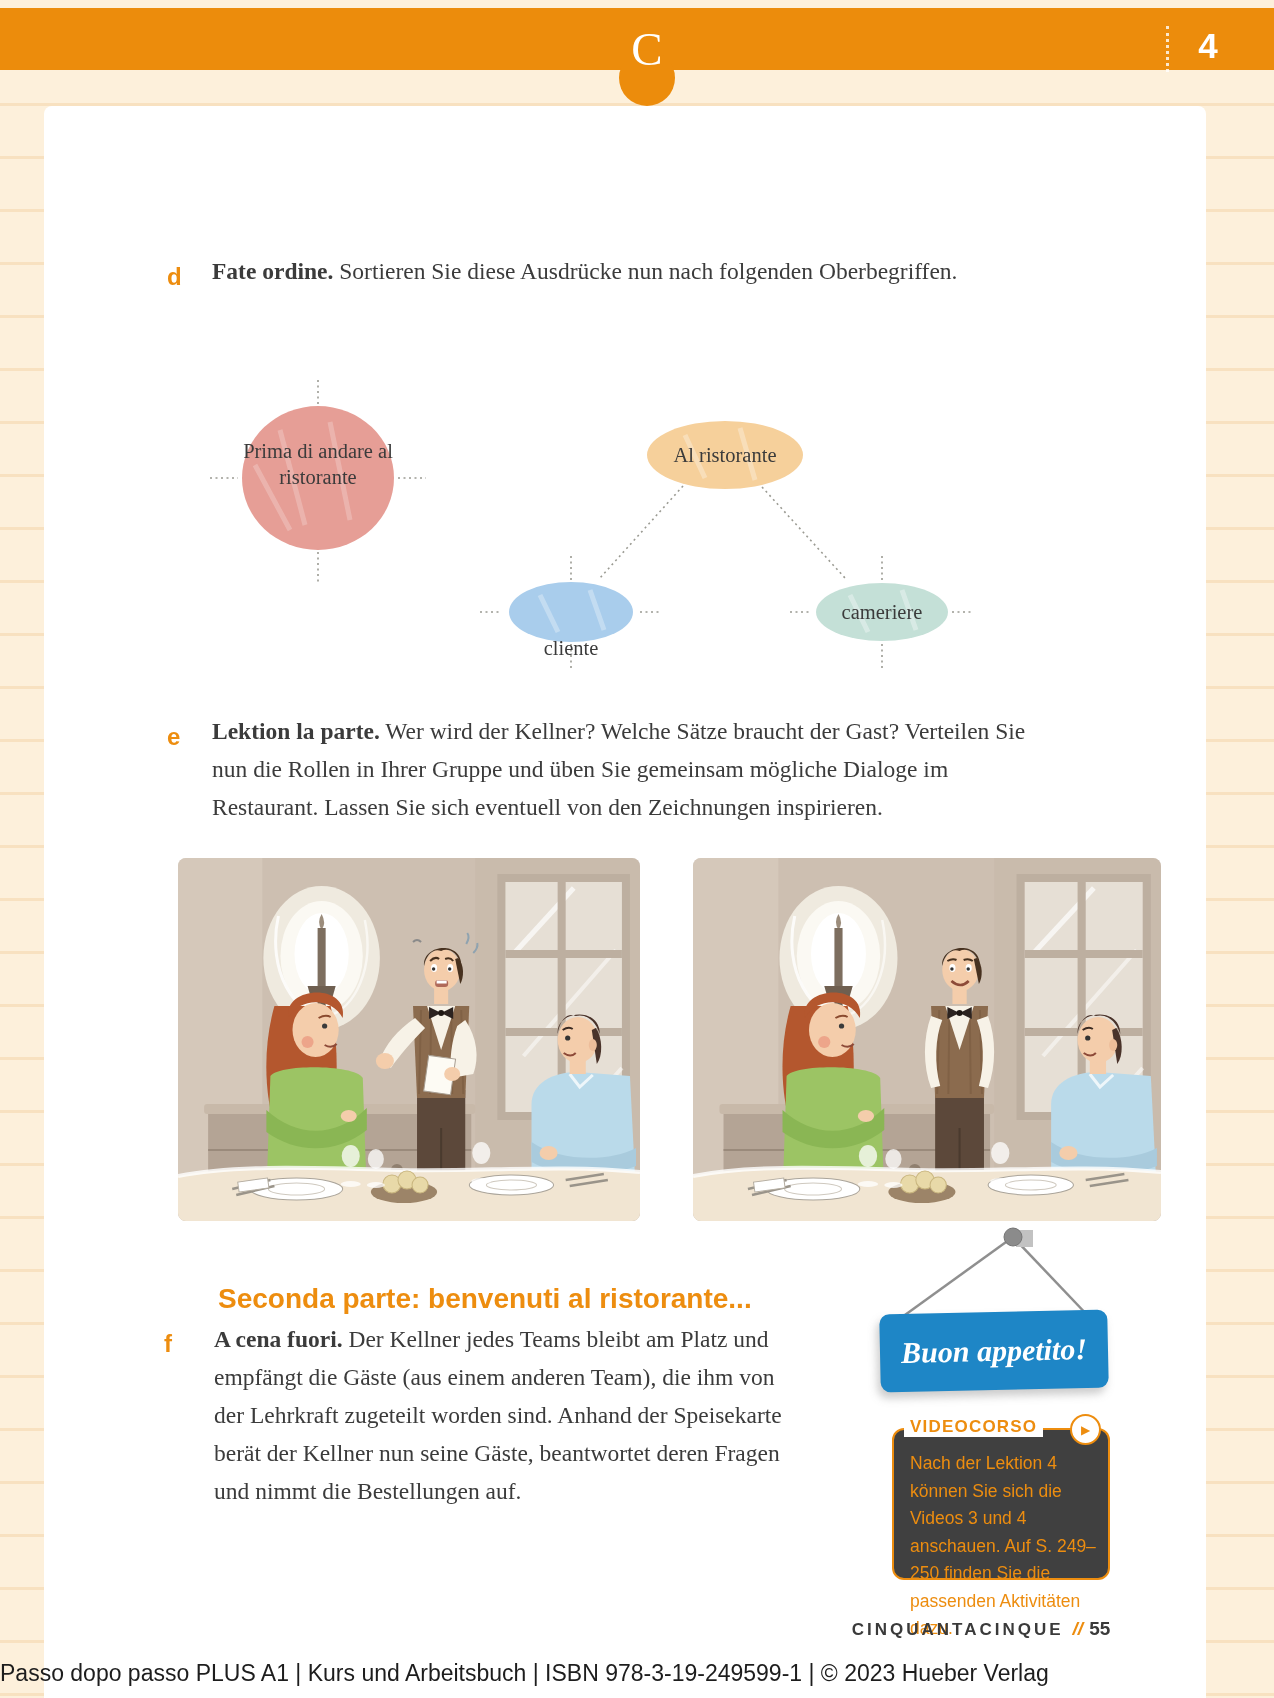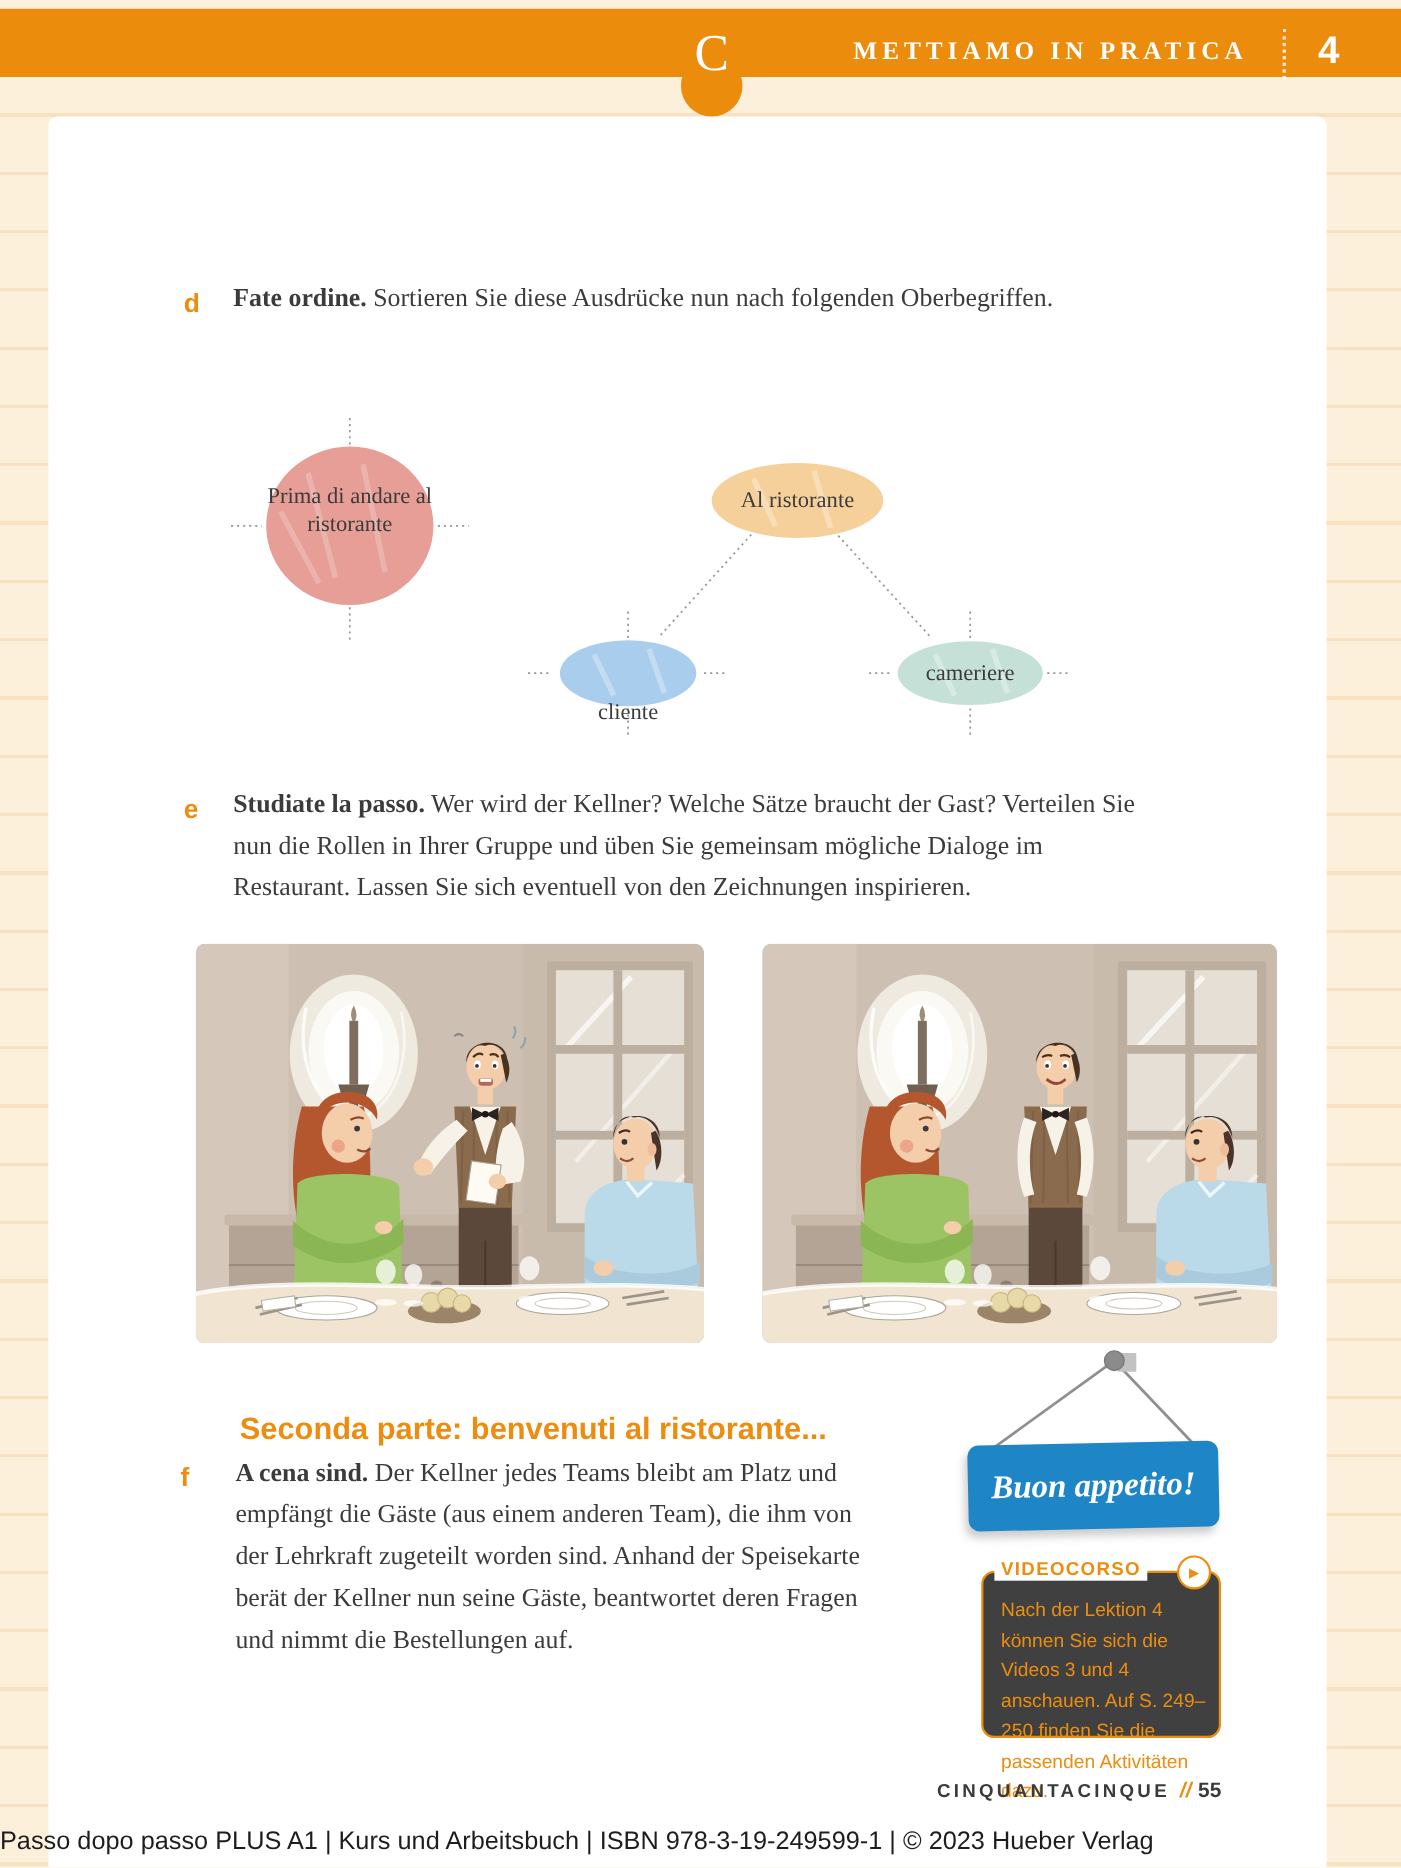--- a/index.html
+++ b/index.html
@@ -61,21 +61,20 @@
     font-family:"Liberation Sans",sans-serif;font-size:23px;}
 </style>
 </head>
 <body>
 
 <div class="sheet"></div>
 
 <div class="topbar">
   <div class="tab-bump"></div>
   <div class="section-letter">C</div>
-  <div class="bar-title">METTIAMO IN PRATICA</div>
   <div class="bar-divider"></div>
   <div class="bar-number">4</div>
 </div>
 
 <span class="ex-label" style="left:167px;top:263px;">d</span>
 <p class="ex-text" style="left:212px;top:252px;width:835px;"><b>Fate ordine.</b> <span>Sortieren Sie diese Ausdrücke nun nach folgenden Oberbegriffen.</span></p>
 
 <svg class="diagram" viewBox="0 0 820 330">
   <g stroke="#9b9b93" stroke-width="1.6" stroke-dasharray="2 3.5" fill="none">
     <path d="M138,20 V50"></path>
@@ -109,21 +108,21 @@
     <ellipse cx="702" cy="252" rx="66" ry="29" fill="#c4e0d7"></ellipse>
     <path d="M670,235 L688,272 M722,230 L736,270" stroke="#ffffff" stroke-width="5" opacity="0.35"></path>
   </g>
 </svg>
 <div class="bubble-label" style="left:243px;top:438px;width:150px;">Prima di andare al ristorante</div>
 <div class="bubble-label" style="left:645px;top:442px;width:160px;">Al ristorante</div>
 <div class="bubble-label" style="left:511px;top:599px;width:120px;margin-top:36px;">cliente</div>
 <div class="bubble-label" style="left:812px;top:599px;width:140px;">cameriere</div>
 
 <span class="ex-label" style="left:167px;top:723px;">e</span>
-<p class="ex-text" style="left:212px;top:712px;width:835px;"><b>Studiate la passo.</b> <span>Wer wird der Kellner? Welche Sätze braucht der Gast? Verteilen Sie nun die Rollen in Ihrer Gruppe und üben Sie gemeinsam mögliche Dialoge im Restaurant. Lassen Sie sich eventuell von den Zeichnungen inspirieren.</span></p>
+<p class="ex-text" style="left:212px;top:712px;width:835px;"><b>Lektion la parte.</b> <span>Wer wird der Kellner? Welche Sätze braucht der Gast? Verteilen Sie nun die Rollen in Ihrer Gruppe und üben Sie gemeinsam mögliche Dialoge im Restaurant. Lassen Sie sich eventuell von den Zeichnungen inspirieren.</span></p>
 
 <div class="illus v1" id="illus1">
 <svg id="scene-svg" viewBox="0 0 460 363" preserveAspectRatio="none">
   <g>
     <rect x="0" y="0" width="460" height="363" fill="#cdbfb1"></rect>
     <rect x="0" y="0" width="84" height="363" fill="#d9cdbf" opacity="0.65"></rect>
     <rect x="296" y="0" width="164" height="363" fill="#c5b6a7" opacity="0.45"></rect>
   </g>
   <g>
     <ellipse cx="143" cy="100" rx="58" ry="72" fill="#efeadf"></ellipse>
@@ -387,21 +386,21 @@
           <line x1="390" y1="328" x2="428" y2="322"></line>
     </g>
     <rect x="60" y="322" width="30" height="10" fill="#ffffff" stroke="#b5aea2" transform="rotate(-8 75 327)"></rect>
   </g>
 </svg>
   </div>
 
 <p class="section-heading">Seconda parte: benvenuti al ristorante...</p>
 
 <span class="ex-label" style="left:164px;top:1330px;">f</span>
-<p class="ex-text" style="left:214px;top:1320px;width:596px;"><b>A cena sind.</b> <span>Der Kellner jedes Teams bleibt am Platz und empfängt die Gäste (aus einem anderen Team), die ihm von der Lehrkraft zugeteilt worden sind. Anhand der Speise­karte berät der Kellner nun seine Gäste, beantwortet deren Fragen und nimmt die Bestellungen auf.</span></p>
+<p class="ex-text" style="left:214px;top:1320px;width:596px;"><b>A cena fuori.</b> <span>Der Kellner jedes Teams bleibt am Platz und empfängt die Gäste (aus einem anderen Team), die ihm von der Lehrkraft zugeteilt worden sind. Anhand der Speise­karte berät der Kellner nun seine Gäste, beantwortet deren Fragen und nimmt die Bestellungen auf.</span></p>
 
 <svg class="sign-strings" viewBox="0 0 250 100">
   <line x1="143" y1="15" x2="28" y2="98" stroke="#8f8f8f" stroke-width="2.5"></line>
   <line x1="143" y1="15" x2="222" y2="98" stroke="#8f8f8f" stroke-width="2.5"></line>
   <rect x="146" y="8" width="17" height="17" fill="#c2c2c2"></rect>
   <circle cx="143" cy="15" r="9" fill="#8b8b8b" stroke="#757575"></circle>
 </svg>
 <div class="sign">
   <span>Buon appetito!</span>
 </div>

